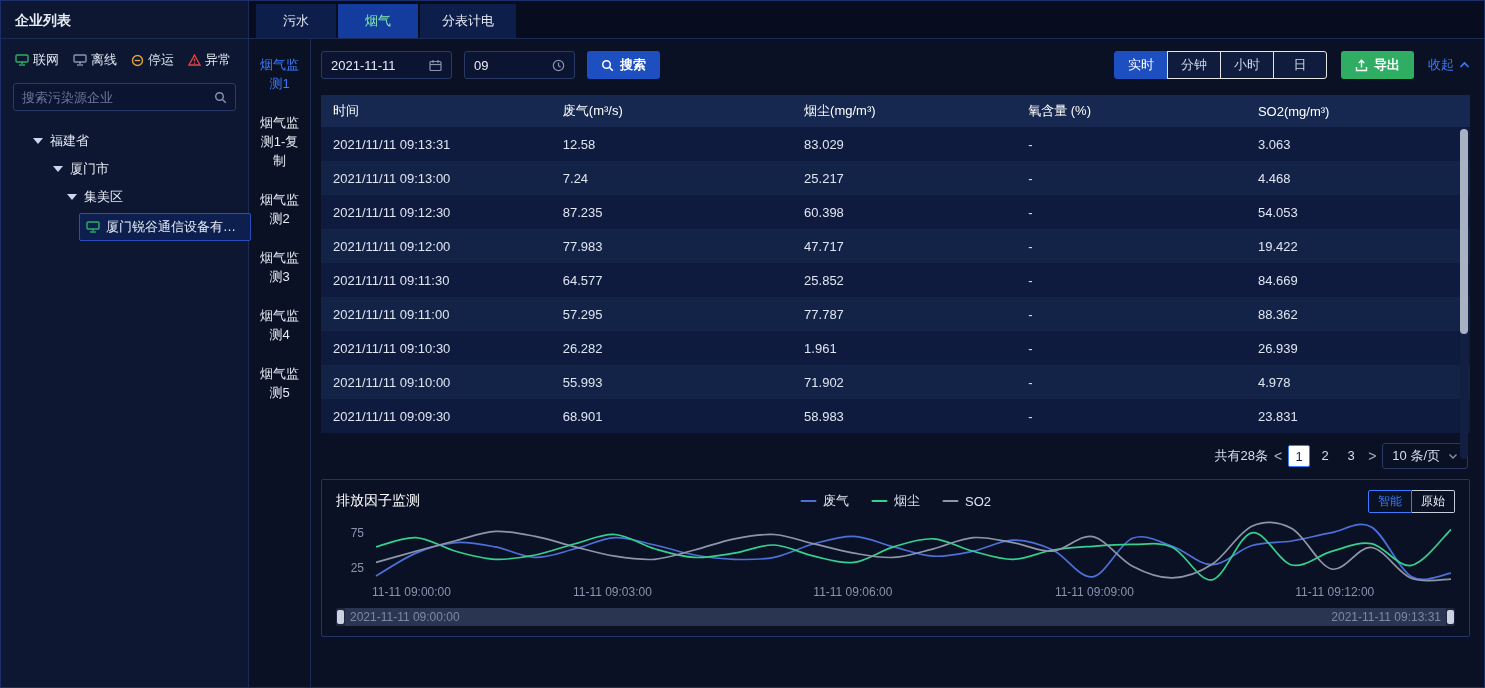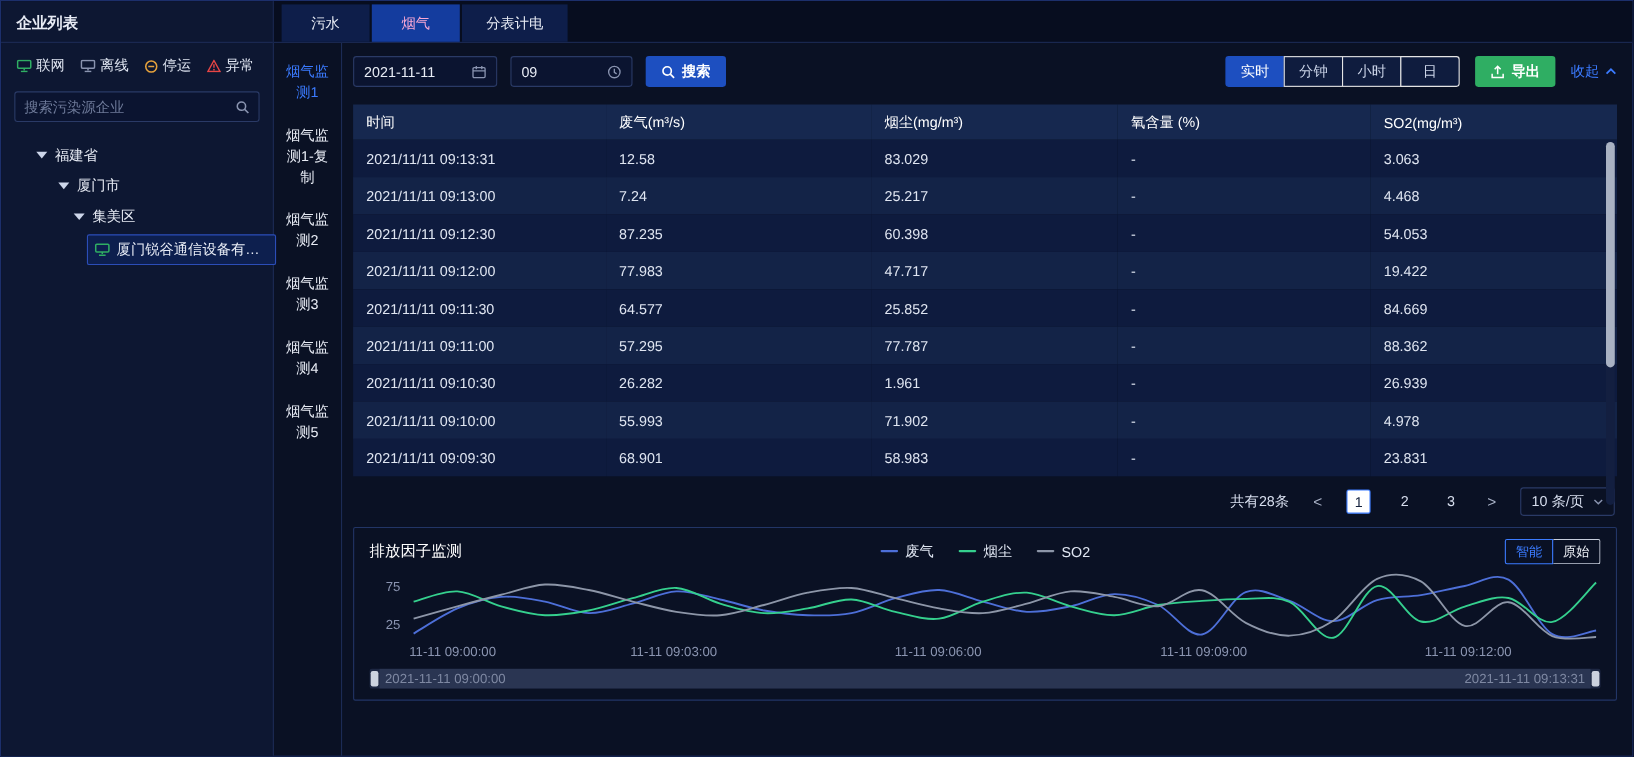--- a/index.html
+++ b/index.html
@@ -26,21 +26,21 @@
   .tree-row .caret { width:0; height:0; border-left:5px solid transparent; border-right:5px solid transparent; border-top:6px solid #cdd6ea; margin-right:7px; }
   .lv1 { padding-left:10px; } .lv2 { padding-left:30px; } .lv3 { padding-left:44px; }
   .company-row { margin:2px 0 0 56px; width:172px; height:28px; border:1px solid #2b4db8; border-radius:2px; background:#0d1f4e;
     display:flex; align-items:center; padding:0 6px; gap:6px; cursor:pointer; }
   .company-row .name { white-space:nowrap; overflow:hidden; text-overflow:ellipsis; font-size:13px; }
 
   
   .main { flex:1; display:flex; flex-direction:column; min-width:0; }
   .top-tabs { height:38px; background:#070d1f; display:flex; align-items:flex-end; padding-left:7px; gap:2px; border-bottom:1px solid #1c2b55; }
   .tab { min-width:80px; padding:0 22px; height:34px; line-height:34px; text-align:center; background:#0e1e4a; color:#e8ecf5; cursor:pointer; }
-  .tab.active { background:#143c9e; color:#f9a8d4; }
+  .tab.active { background:#143c9e; color:#86efac; }
 
   .content-row { flex:1; display:flex; min-height:0; }
   .subtabs { width:62px; flex:0 0 62px; border-right:1px solid #1c2b55; padding-top:16px; display:flex; flex-direction:column; gap:20px; }
   .subtab { width:42px; margin:0 auto; text-align:center; line-height:19px; font-size:13px; color:#e8ecf5; cursor:pointer; word-break:break-all; }
   .subtab.active { color:#3b7bff; }
 
   .content { flex:1; min-width:0; padding:12px 14px 8px 10px; display:flex; flex-direction:column; }
 
   
   .toolbar { display:flex; align-items:center; height:28px; margin-bottom:16px; gap:12px; }
@@ -66,21 +66,21 @@
   table { width:100%; border-collapse:collapse; table-layout:fixed; }
   col.c1{width:20%} col.c2{width:21%} col.c3{width:19.5%} col.c4{width:20%} col.c5{width:19.5%}
   thead th { background:#16284f; height:32px; text-align:left; padding-left:12px; font-weight:normal; font-size:13px; color:#ffffff; }
   tbody td { height:34px; padding-left:12px; font-size:13px; color:#dfe5f1; }
   tbody tr:nth-child(odd) { background:#0e1b3e; }
   tbody tr:nth-child(even) { background:#132347; }
   .vscroll { position:absolute; top:34px; right:2px; width:8px; height:330px; background:#131f40; border-radius:4px; }
   .vscroll .thumb { position:absolute; top:0; left:0; width:8px; height:62%; background:#a9b2c3; border-radius:4px; }
 
   
-  .pagination { display:flex; justify-content:flex-end; align-items:center; gap:20px; margin:10px 2px 10px 0; color:#d7deee; }
+  .pagination { display:flex; justify-content:flex-end; align-items:center; gap:4px; margin:10px 2px 10px 0; color:#d7deee; }
   .pg-arrow { color:#aab3c8; cursor:pointer; font-size:14px; padding:0 2px; }
   .pg-num { min-width:22px; height:22px; line-height:22px; text-align:center; cursor:pointer; border-radius:2px; }
   .pg-num.active { background:#ffffff; color:#14213d; border:1px solid #3b7bff; }
   .page-size { border:1px solid #2a3a66; border-radius:3px; height:26px; display:flex; align-items:center; gap:8px; padding:0 9px; cursor:pointer; }
   .page-size .icn { color:#8a94b0; }
 
   
   .chart-panel { border:1px solid #223566; border-radius:2px; padding:9px 14px 8px; height:158px; display:flex; flex-direction:column; }
   .chart-head { display:flex; align-items:center; position:relative; height:24px; }
   .chart-title { font-size:14px; color:#ffffff; }

